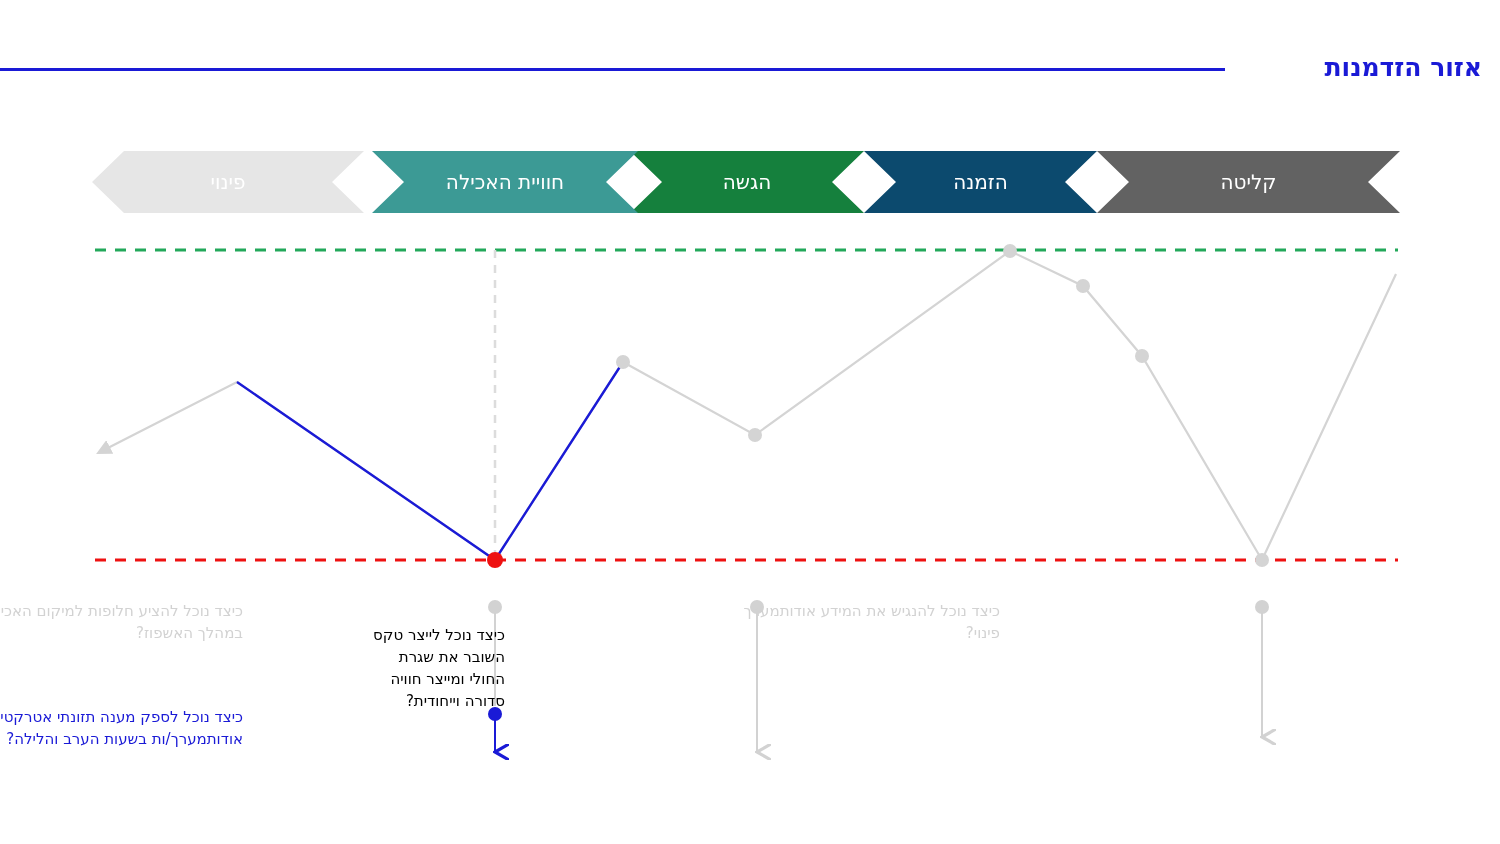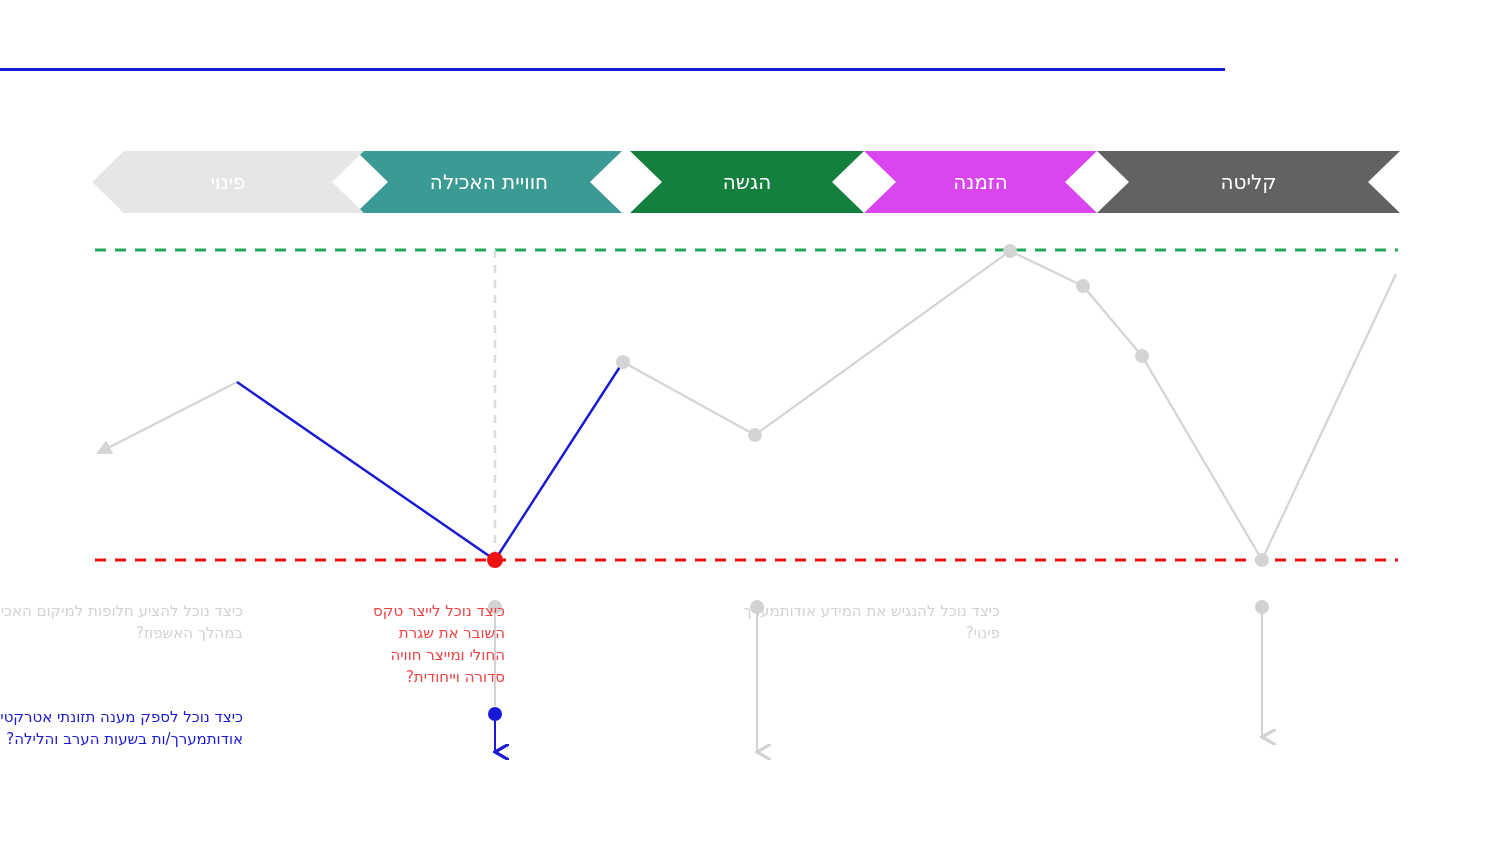--- a/index.html
+++ b/index.html
@@ -97,33 +97,34 @@
     width: 1253px;
     height: 844px;
     pointer-events: none;
   }
 </style>
 </head>
 <body>
 
 <div id="header">
   <div id="header-rule"></div>
+  <div id="header-title">אזור הזדמנות</div>
 </div>
 
 <div id="stage-banner">
     <div class="stage" style="left: 1005px; width: 303px; background: rgb(98, 98, 98); clip-path: polygon(0px 0px, 100% 0px, calc(100% - 32px) 50%, 100% 100%, 0px 100%, 32px 50%);">
       <span class="stage-label">קליטה</span>
     </div>
-    <div class="stage" style="left: 772px; width: 233px; background: #d946ef; clip-path: polygon(0px 0px, 100% 0px, calc(100% - 32px) 50%, 100% 100%, 0px 100%, 32px 50%);">
+    <div class="stage" style="left: 772px; width: 233px; background: #0c4a6e; clip-path: polygon(0px 0px, 100% 0px, calc(100% - 32px) 50%, 100% 100%, 0px 100%, 32px 50%);">
       <span class="stage-label">הזמנה</span>
     </div>
     <div class="stage" style="left: 538px; width: 234px; background: #15803d; clip-path: polygon(0px 0px, 100% 0px, calc(100% - 32px) 50%, 100% 100%, 0px 100%, 32px 50%);">
       <span class="stage-label">הגשה</span>
     </div>
-    <div class="stage" style="left: 264px; width: 266px; background: rgb(60, 154, 149); clip-path: polygon(0px 0px, 100% 0px, calc(100% - 32px) 50%, 100% 100%, 0px 100%, 32px 50%);">
+    <div class="stage" style="left: 280px; width: 266px; background: rgb(60, 154, 149); clip-path: polygon(0px 0px, 100% 0px, calc(100% - 32px) 50%, 100% 100%, 0px 100%, 32px 50%);">
       <span class="stage-label">חוויית האכילה</span>
     </div>
     <div class="stage" style="left: 0px; width: 272px; background: rgb(230, 230, 230); clip-path: polygon(32px 0px, 100% 0px, calc(100% - 32px) 50%, 100% 100%, 32px 100%, 0px 50%);">
       <span class="stage-label" style="color: rgb(255, 255, 255);">פינוי</span>
     </div>
   </div>
 
 <div id="journey-chart"><svg width="1500" height="360" viewBox="0 0 1500 360">
       <defs>
         <marker id="grayArrow" markerWidth="7" markerHeight="7" refX="5" refY="3.5" orient="auto">
@@ -157,16 +158,16 @@
       <line x1="495" x2="495" y1="607" y2="706" stroke="#d2d2d2" stroke-width="2"></line>
       <circle cx="495" cy="607" r="7" fill="#d2d2d2"></circle>
       <line x1="757" x2="757" y1="607" y2="752" stroke="#d2d2d2" stroke-width="2" marker-end="url(#grayA)"></line>
       <circle cx="757" cy="607" r="7" fill="#d2d2d2"></circle>
       <line x1="1262" x2="1262" y1="607" y2="737" stroke="#d2d2d2" stroke-width="2" marker-end="url(#grayA)"></line>
       <circle cx="1262" cy="607" r="7" fill="#d2d2d2"></circle>
       <line x1="495" x2="495" y1="714" y2="752" stroke="#1a1ad6" stroke-width="2" marker-end="url(#blueA)"></line>
       <circle cx="495" cy="714" r="7" fill="#1a1ad6"></circle>
     </svg>
     <div class="annotation" style="top: 600px; right: 1010px; width: 300px; color: rgb(210, 210, 210);">כיצד נוכל להציע  חלופות  למיקום האכילה במהלך האשפוז?</div>
-    <div class="annotation" style="top: 600px; right: 748px; width: 140px; color: #ef4444;">כיצד נוכל לייצר  טקס השובר את שגרת החולי ומייצר חוויה סדורה וייחודית?</div>
+    <div class="annotation" style="top: 624px; right: 748px; width: 140px; color: #000000;">כיצד נוכל לייצר  טקס השובר את שגרת החולי ומייצר חוויה סדורה וייחודית?</div>
     <div class="annotation" style="top: 600px; right: 253px; width: 260px; color: rgb(210, 210, 210);">כיצד נוכל  להנגיש את המידע אודותמערך פינוי?</div>
     <div class="annotation highlight" style="top: 706px; right: 1010px; width: 280px; color: rgb(26, 26, 214);">כיצד נוכל לספק מענה תזונתי אטרקטיבי אודותמערך/ות בשעות הערב והלילה?</div>
   </div>
 
 </body></html>

